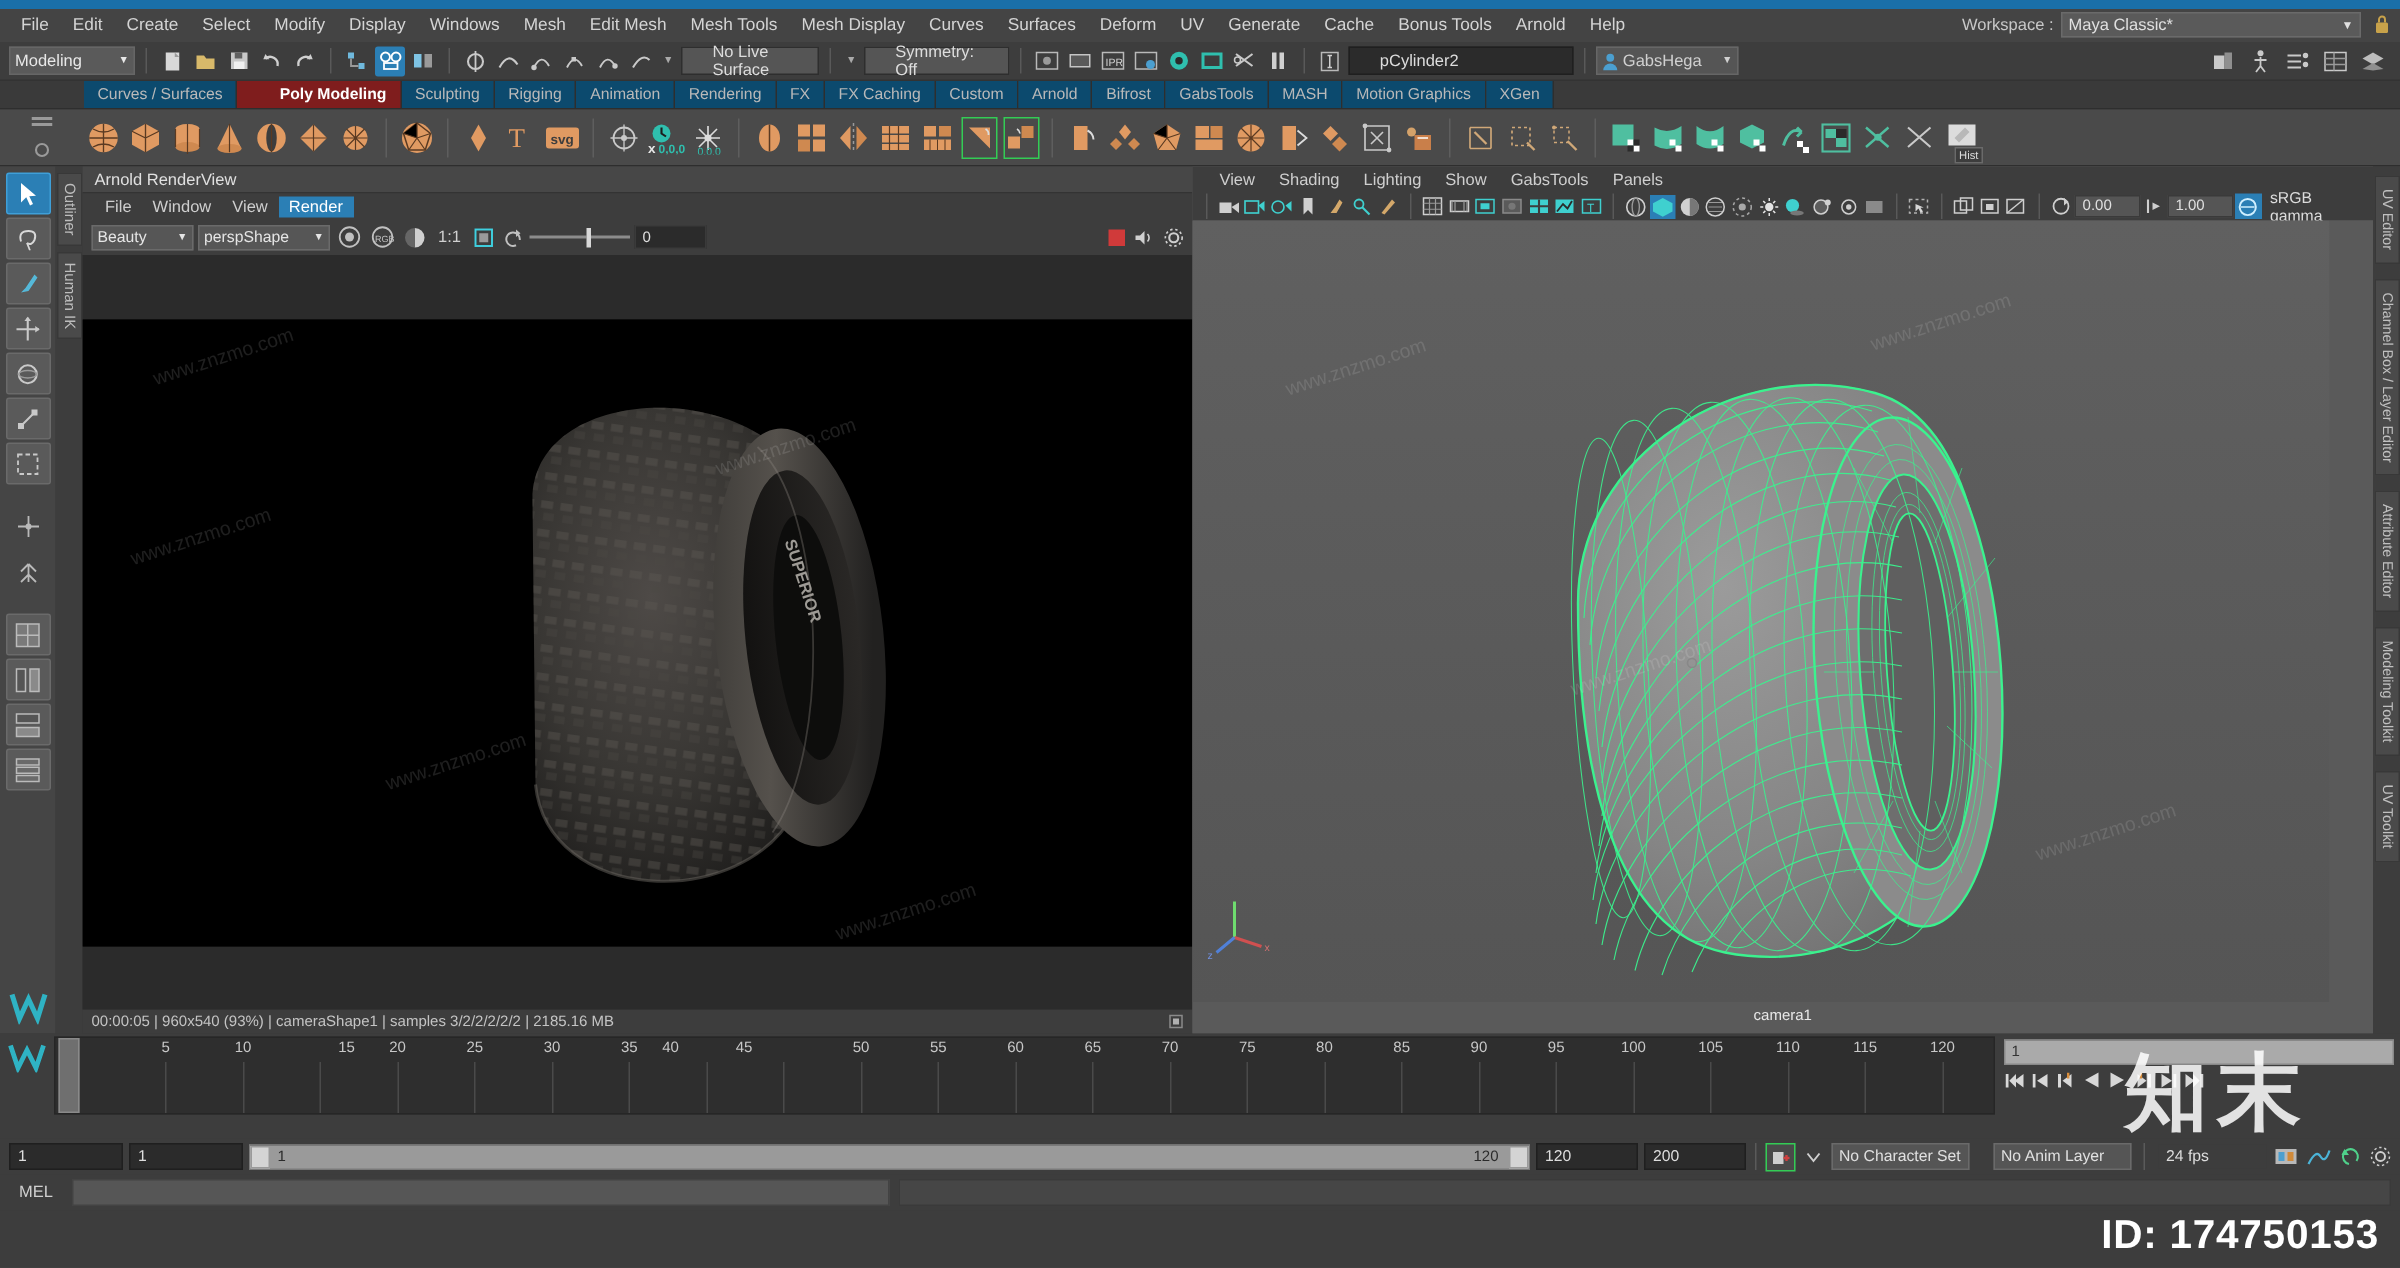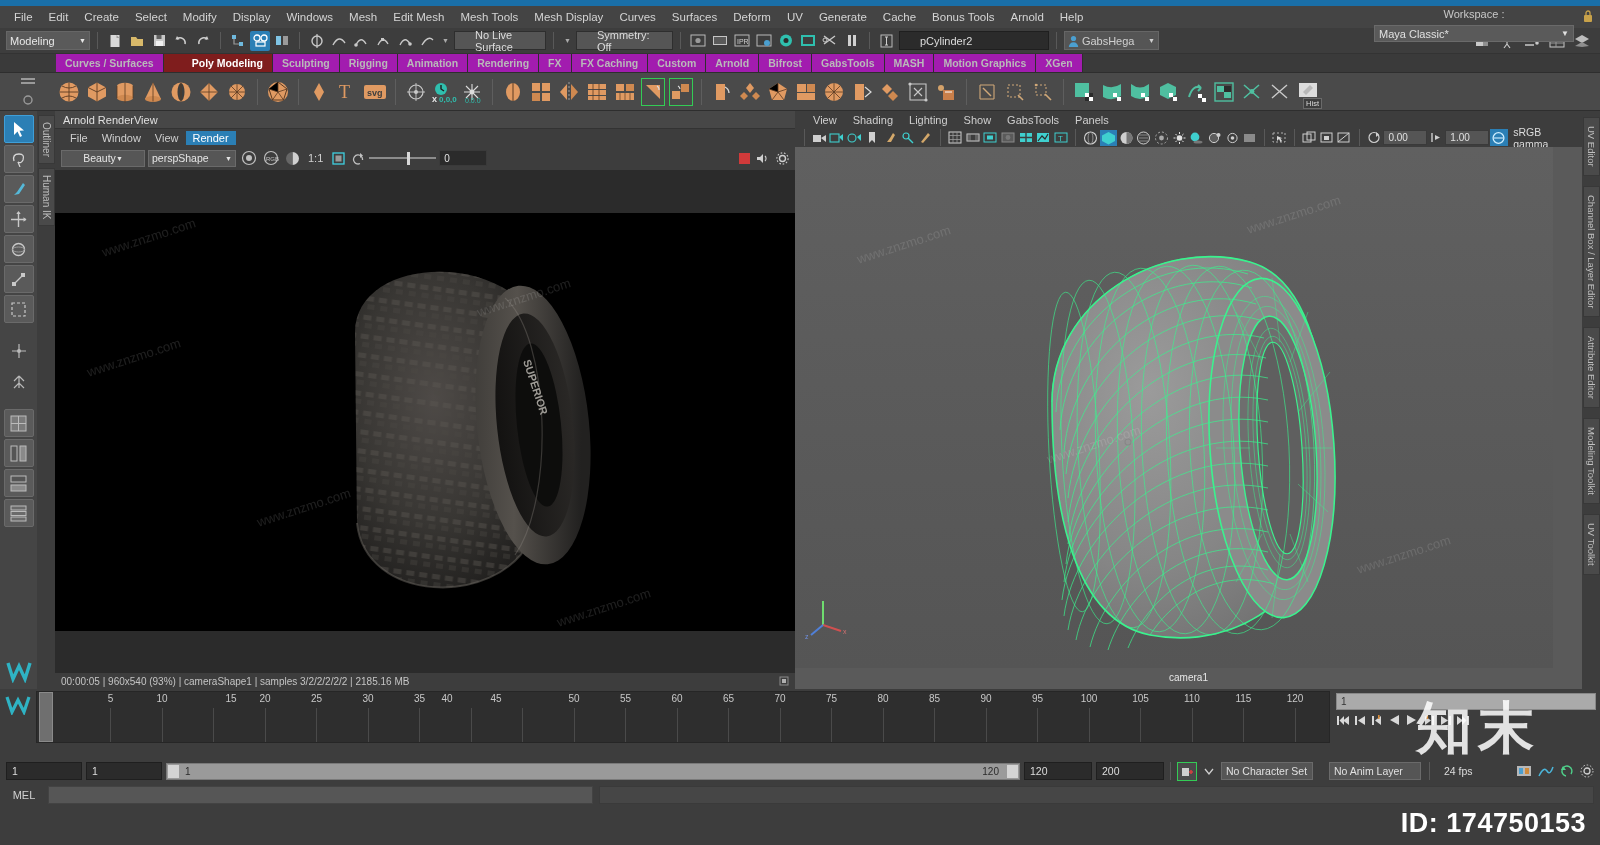--- a/index.html
+++ b/index.html
@@ -16,21 +16,21 @@
   .titlestrip { height:6px; background:#1a6fa8; width:100%; }
 
   
   .menubar {
     height:22px; background:#444444; display:flex; align-items:center;
     padding-left:6px; position:relative;
   }
   .menubar .mi {
     padding:2px 8px; font-size:11.5px; color:#d4d4d4; cursor:default; white-space:nowrap;
   }
-  .ws-wrap { position:absolute; right:26px; top:2px; display:flex; align-items:center; gap:5px;flex-direction:column; }
+  .ws-wrap { position:absolute; right:26px; top:2px; display:flex; align-items:center; gap:5px; }
   .ws-label { font-size:11px; color:#c8c8c8; }
   .ws-select {
     width:200px; height:17px; background:#5a5a5a; border:1px solid #6a6a6a;
     display:flex; align-items:center; padding:0 4px; font-size:11px; color:#e0e0e0;
     justify-content:space-between;
   }
   .lock-ico { position:absolute; right:6px; top:3px; }
 
   
   .statusline {
@@ -59,23 +59,22 @@
   }
   .rightstat { margin-left:auto; display:flex; align-items:center; gap:5px; padding-right:8px; }
 
   
   .shelftabs {
     height:19px; background:#3a3a3a; display:flex; align-items:stretch;
     padding-left:56px; border-bottom:1px solid #2e2e2e;
   }
   .shelftab {
     padding:0 9px; display:flex; align-items:center; font-size:10.5px;
-    color:#b9b9b9; border-right:1px solid #2e2e2e; background:#a21caf;
+    color:#b9b9b9; border-right:1px solid #2e2e2e; background:#0c4a6e;
     white-space:nowrap;
-    font-weight:bold;
   }
   .shelftab.sel { background:#7f1d1d; color:#fff; font-weight:bold;padding-left:28px; }
 
   
   .shelfrow {
     height:38px; background:#4a4a4a; display:flex; align-items:center;
     padding-left:56px; gap:2px; position:relative; border-bottom:1px solid #2e2e2e;
   }
   .shico {
     width:26px; height:30px; display:flex; align-items:center; justify-content:center;
@@ -927,21 +926,21 @@
 
     <div class="rv">
       <div class="rv-title">Arnold RenderView</div>
       <div class="rv-menu">
         <div class="mi">File</div>
         <div class="mi">Window</div>
         <div class="mi">View</div>
         <div class="mi sel">Render</div>
       </div>
       <div class="rv-tools">
-        <div class="combo" style="width:84px;justify-content:center;">
+        <div class="combo" style="width:68px;">
           <span>Beauty</span>
           <span style="font-size:7px;">▼</span>
         </div>
         <div class="combo" style="width:88px;">
           <span>perspShape</span>
           <span style="font-size:7px;">▼</span>
         </div>
         <div class="vbtn" style="width:19px;height:19px;">
           <svg width="16" height="16">
               <circle cx="8" cy="8" r="6.5" fill="none" stroke="#c0c0c0" stroke-width="1.2"></circle>

